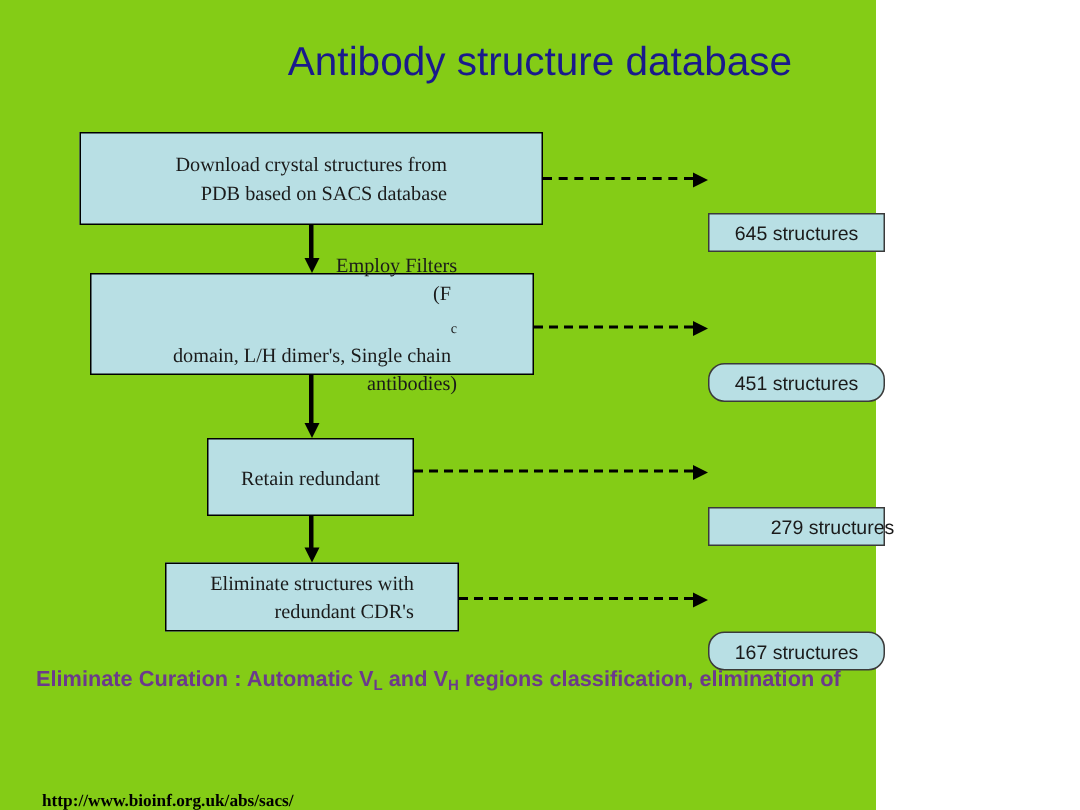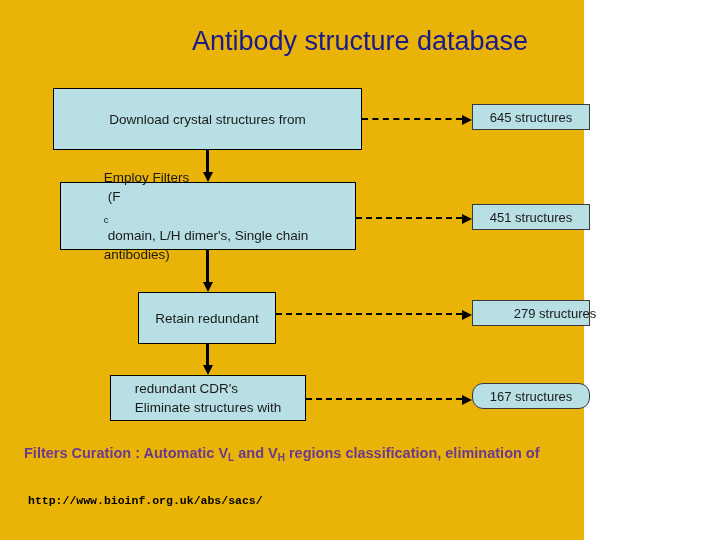--- a/index.html
+++ b/index.html
@@ -12,21 +12,21 @@
     height: 540px;
     position: relative;
     overflow: hidden;
     font-family: "Liberation Sans", sans-serif;
     -webkit-font-smoothing: none;
   }
   .slide {
     position: absolute;
     left: 0; top: 0;
     width: 584px; height: 540px;
-    background: #eab308;
+    background: #84cc16;
   }
 
   
   .title {
     position: absolute;
     left: 0; top: 26px;
     width: 720px;
     text-align: center;
     font-size: 27px;
     color: #1a1a8c;
@@ -37,25 +37,25 @@
 
   
   .pbox {
     position: absolute;
     box-sizing: border-box;
     background: #b8dfe4;
     border: 1.5px solid #000000;
     display: flex;
     align-items: center;
     justify-content: center;
-    text-align: left;
+    text-align: right;
     font-size: 13.5px;
     color: #1a1a1a;
     line-height: 19px;
-    font-family: Liberation Sans, sans-serif;
+    font-family: Liberation Serif, serif;
   }
   .pbox span { display: block; padding: 0 4px; }
 
   #box1 { left: 53px;  top: 88px;  width: 309px; height: 62px; }
   #box2 { left: 60px;  top: 182px; width: 296px; height: 68px; }
   #box3 { left: 138px; top: 292px; width: 138px; height: 52px; }
   #box4 { left: 110px; top: 375px; width: 196px; height: 46px; }
 
   
   .cbox {
@@ -65,23 +65,24 @@
     border: 1.2px solid #3a3a3a;
     width: 118px;
     height: 26px;
     display: flex;
     align-items: center;
     justify-content: center;
     font-size: 13px;
     color: #1a1a1a;
     font-family: "Liberation Sans", sans-serif;
     white-space: nowrap;
+    margin-top: 38px;
   }
   #cnt1 { left: 472px; top: 104px; }
-  #cnt2 { left: 472px; top: 204px; }
+  #cnt2 { left: 472px; top: 204px; border-radius: 11px; }
   #cnt3 { left: 472px; top: 300px; padding-left: 48px; }
   #cnt4 { left: 472px; top: 383px; border-radius: 11px; }
 
   
   .varrow {
     position: absolute;
     left: 206px;
     width: 3px;
     background: #000000;
   }
@@ -129,77 +130,78 @@
     font-size: 14.5px;
     font-weight: bold;
     color: #6b3a8c;
     line-height: 23px;
     font-family: "Liberation Sans", sans-serif;
   }
   .caption sub { font-size: 10px; vertical-align: baseline; position: relative; bottom: -3px; }
 
   .urlline {
     position: absolute;
-    left: 28px; top: 494px;
+    left: 28px; top: 528px;
     font-size: 11.5px;
     font-weight: bold;
     color: #000000;
-    font-family: Liberation Mono, monospace;
+    font-family: Liberation Serif, serif;
     white-space: nowrap;
   }
 
   sub.sm { font-size: 9.5px; vertical-align: baseline; position: relative; bottom: -3px; }
 </style>
 </head>
 <body>
 
 <div class="slide">
 
   <div class="title">Antibody structure database</div>
 
   <div class="pbox" id="box1">
     <span>
       <span>Download crystal structures from</span>
+      <span>PDB based on SACS database</span>
     </span>
   </div>
 
   <div class="pbox" id="box2">
     <span>
       <span>Employ Filters</span>
       <span><span>(F</span><sub class="sm">c</sub><span> domain, L/H dimer's, Single chain</span></span>
       <span>antibodies)</span>
     </span>
   </div>
 
   <div class="pbox" id="box3">
     <span>
       <span>Retain redundant</span>
     </span>
   </div>
 
   <div class="pbox" id="box4">
     <span>
+      <span>Eliminate structures with</span>
       <span>redundant CDR's</span>
-      <span>Eliminate structures with</span>
     </span>
   </div>
 
   <div class="varrow" id="va1"></div>
   <div class="varrow" id="va2"></div>
   <div class="varrow" id="va3"></div>
 
   <div class="hdash" id="hd1"></div>
   <div class="hdash" id="hd2"></div>
   <div class="hdash" id="hd3"></div>
   <div class="hdash" id="hd4"></div>
 
   <div class="cbox" id="cnt1">645 structures</div>
   <div class="cbox" id="cnt2">451 structures</div>
   <div class="cbox" id="cnt3">279 structures</div>
   <div class="cbox" id="cnt4">167 structures</div>
 
   <div class="caption">
-    <span>Filters Curation : Automatic V</span><sub>L</sub><span> and V</span><sub>H</sub><span> regions classification,  elimination of</span><br>
+    <span>Eliminate Curation : Automatic V</span><sub>L</sub><span> and V</span><sub>H</sub><span> regions classification,  elimination of</span><br>
   </div>
 
   <div class="urlline">http://www.bioinf.org.uk/abs/sacs/</div>
 
 </div>
 
 </body></html>

